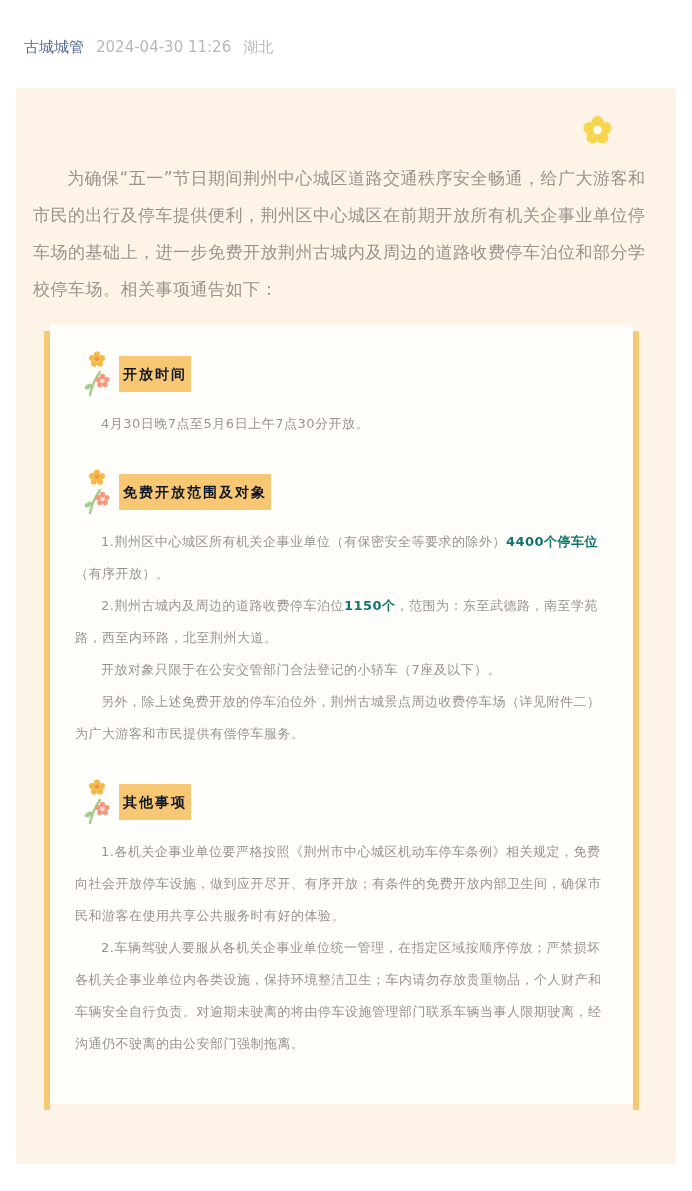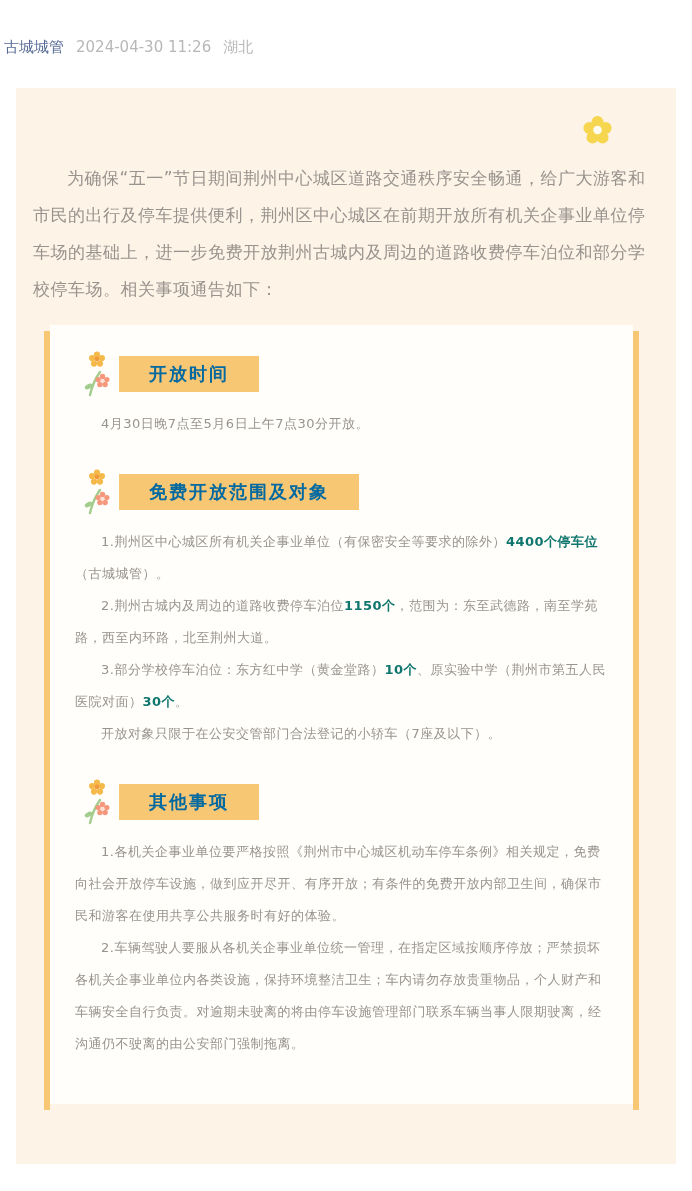--- a/index.html
+++ b/index.html
@@ -9,21 +9,21 @@
     -webkit-font-smoothing:antialiased;
   }
   .page{width:692px;}
 
   
   .header{padding:24px 16px 0 4px;}
   .title{
     margin:0;font-size:23px;line-height:31px;font-weight:700;color:#1c1c1c;
     letter-spacing:0.5px;
   }
-  .byline{margin-top:14px;font-size:15px;color:#b8b8b8;}
+  .byline{margin-top:14px;font-size:15px;color:#b8b8b8;margin-left:20px;}
   .byline .account{color:#576b95;margin-right:12px;cursor:pointer;}
   .byline .date{margin-right:12px;}
 
   
   .card{
     margin:31px 16px 0 16px;background:#fdf3e7;position:relative;
     padding:72px 17px 60px 17px;box-sizing:border-box;
   }
   .corner-flower{position:absolute;top:27px;right:63px;width:31px;height:31px;}
 
@@ -41,22 +41,22 @@
     content:"";position:absolute;width:6px;top:6px;bottom:-6px;background:#f8c773;
   }
   .inner-box::before{left:-6px;}
   .inner-box::after{right:-6px;}
 
   .sec{margin:0;}
   .section-header{display:flex;align-items:center;margin:28px 0 11px 0;}
   .sec:first-child .section-header{margin-top:0;}
   .sprig-wrap{width:27px;height:47px;margin:0 9px 0 8px;flex:0 0 auto;}
   .badge{
-    display:inline-block;background:#f8c773;color:#0369a1;
-    font-size:18px;font-weight:700;line-height:36px;padding:0 30px;
+    display:inline-block;background:#f8c773;color:#0f172a;
+    font-size:14px;font-weight:700;line-height:36px;padding:0 4px;
     letter-spacing:2px;
   }
   .box-p{
     margin:0;font-size:13px;line-height:32px;color:#98938d;
     text-indent:2em;letter-spacing:0.5px;
   }
   .hl{color:#0f766e;font-weight:700;}
 </style>
 </head>
 <body>
@@ -129,24 +129,24 @@
                   <circle cx="19.5" cy="26.5" r="2.7"></circle>
                   <circle cx="23.8" cy="29.6" r="2.7"></circle>
                   <circle cx="22.1" cy="34.5" r="2.7"></circle>
                   <circle cx="16.9" cy="34.5" r="2.7"></circle>
                   <circle cx="15.2" cy="29.6" r="2.7"></circle>
                 </g>
                 <circle cx="19.5" cy="31" r="2" fill="#fbdfd4"></circle>
               </svg>
               <span class="badge">免费开放范围及对象</span>
             </div>
-            <p class="box-p"><span>1.荆州区中心城区所有机关企事业单位（有保密安全等要求的除外）</span><span class="hl">4400个停车位</span><span>（古城城管）。</span></p>
+            <p class="box-p"><span>1.荆州区中心城区所有机关企事业单位（有保密安全等要求的除外）</span><span class="hl">4400个停车位</span><span>（有序开放）。</span></p>
             <p class="box-p"><span>2.荆州古城内及周边的道路收费停车泊位</span><span class="hl">1150个</span><span>，范围为：东至武德路，南至学苑路，西至内环路，北至荆州大道。</span></p>
-            <p class="box-p"><span>3.部分学校停车泊位：东方红中学（黄金堂路）</span><span class="hl">10个</span><span>、原实验中学（荆州市第五人民医院对面）</span><span class="hl">30个</span><span>。</span></p>
             <p class="box-p"><span>开放对象只限于在公安交管部门合法登记的小轿车（7座及以下）。</span></p>
+            <p class="box-p"><span>另外，除上述免费开放的停车泊位外，荆州古城景点周边收费停车场（详见附件二）为广大游客和市民提供有偿停车服务。</span></p>
           </section>
           <section class="sec">
             <div class="section-header">
               <svg class="sprig-wrap" viewBox="0 0 27 47" aria-hidden="true">
                 <path d="M7,45 C9,36 12,29 17,22" stroke="#a3cd8c" stroke-width="2.4" fill="none" stroke-linecap="round"></path>
                 <ellipse cx="5.5" cy="36.5" rx="4" ry="2.3" fill="#a3cd8c" transform="rotate(-28 5.5 36.5)"></ellipse>
                 <g fill="#f5b94a">
                   <circle cx="14" cy="4.5" r="3.1"></circle>
                   <circle cx="18.9" cy="8" r="3.1"></circle>
                   <circle cx="17" cy="13.6" r="3.1"></circle>

